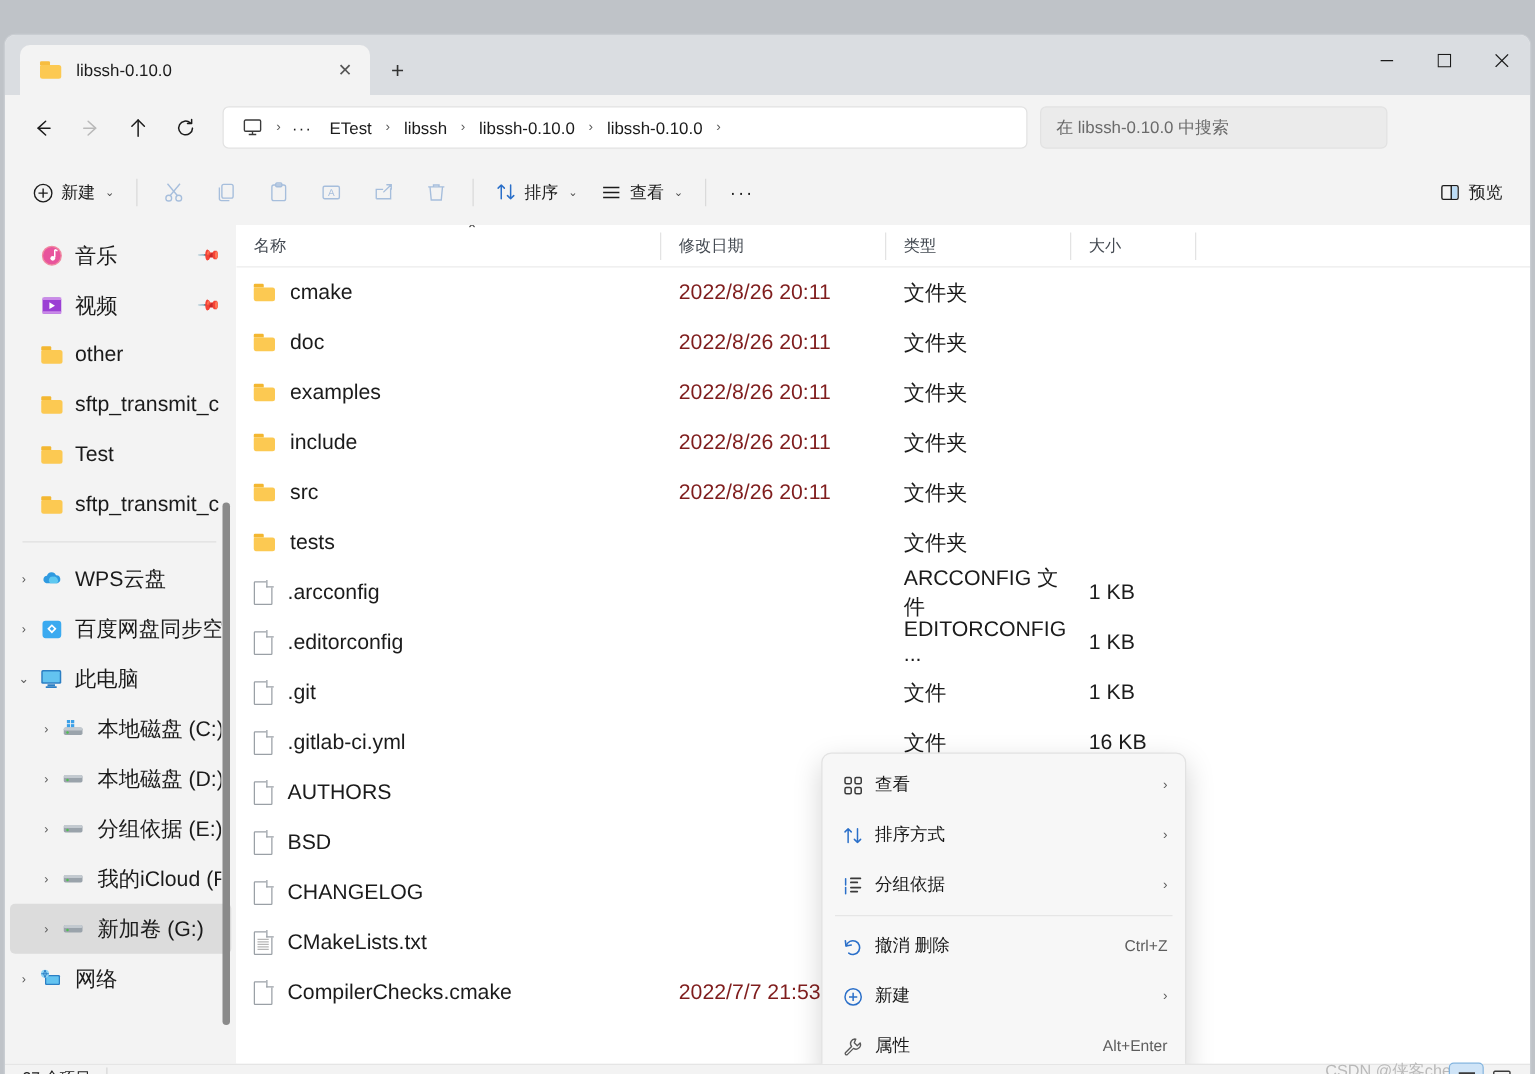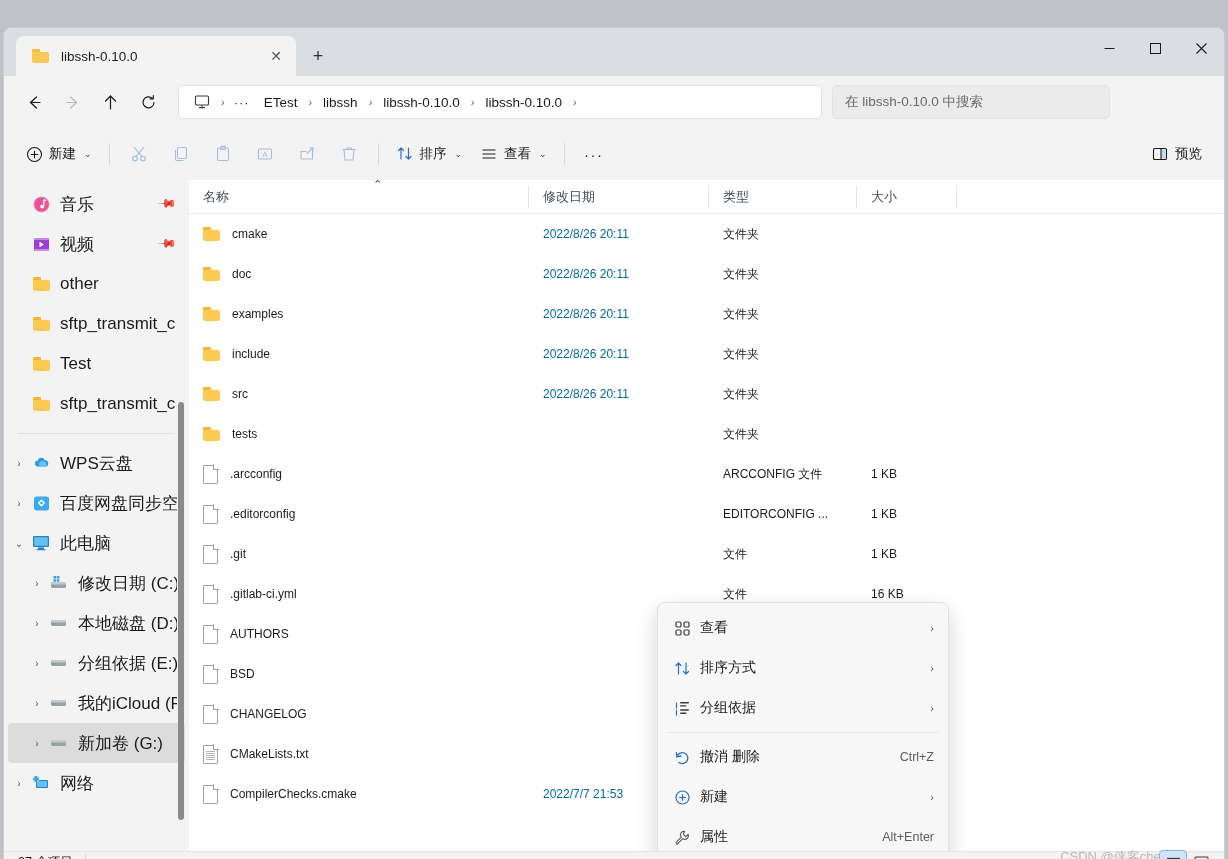--- a/index.html
+++ b/index.html
@@ -177,24 +177,24 @@
   .c-type { width: 148px; }
   .c-size { width: 100px; }
   .c-rest { flex: 1; }
   .c-rest::after { display: none; }
   #sortcaret {
     position: absolute; left: 184px; top: -1px;
     font-size: 11px; color: #4a4a4a; line-height: 10px;
   }
 
   .frow {
-    height: 40px; display: flex; align-items: center; font-size: 12px; color: #1b1b1b;
+    height: 40px; display: flex; align-items: center; font-size: 17px; color: #1b1b1b;
   }
   .f-name { width: 340px; display: flex; align-items: center; padding-left: 14px; gap: 12px; white-space: nowrap; }
-  .f-date { width: 180px; padding-left: 14px; color: #0369a1; }
+  .f-date { width: 180px; padding-left: 14px; color: #7f1d1d; }
   .f-type { width: 148px; padding-left: 14px; }
   .f-size { width: 100px; padding-left: 14px; text-align: left; padding-right: 24px; }
 
   
   .fileico { width: 15px; height: 19px; position: relative; flex: none; }
   .fileico .sheet {
     position: absolute; inset: 0; background: #fff; border: 1px solid #9aa0a6;
     border-radius: 1px;
   }
   .fileico .fold {
@@ -534,21 +534,21 @@
             <svg width="20" height="16" viewBox="0 0 20 16">
                 <rect x="2" y="7" width="15" height="6" rx="1.4" fill="#9aa3ab"></rect>
                 <rect x="2" y="7" width="15" height="2.4" rx="1.2" fill="#c3cad0"></rect>
                 <circle cx="5" cy="11" r="1" fill="#4ec04e"></circle>
                 <rect x="4.5" y="1" width="2.6" height="2.6" fill="#3ba0e8"></rect>
                 <rect x="7.8" y="1" width="2.6" height="2.6" fill="#3ba0e8"></rect>
                 <rect x="4.5" y="4.3" width="2.6" height="2.4" fill="#3ba0e8"></rect>
                 <rect x="7.8" y="4.3" width="2.6" height="2.4" fill="#3ba0e8"></rect>
               </svg>
           </span>
-          <span class="slabel">修改日期 (C:)</span>
+          <span class="slabel">本地磁盘 (C:)</span>
         </div>
 
         <div class="srow indent1">
           <span class="sexp">›</span>
           <span class="sicon">
             <svg width="20" height="16" viewBox="0 0 20 16">
                 <rect x="2" y="5" width="15" height="6" rx="1.4" fill="#9aa3ab"></rect>
                 <rect x="2" y="5" width="15" height="2.4" rx="1.2" fill="#c3cad0"></rect>
                 <circle cx="5" cy="9" r="1" fill="#4ec04e"></circle>
               </svg>

